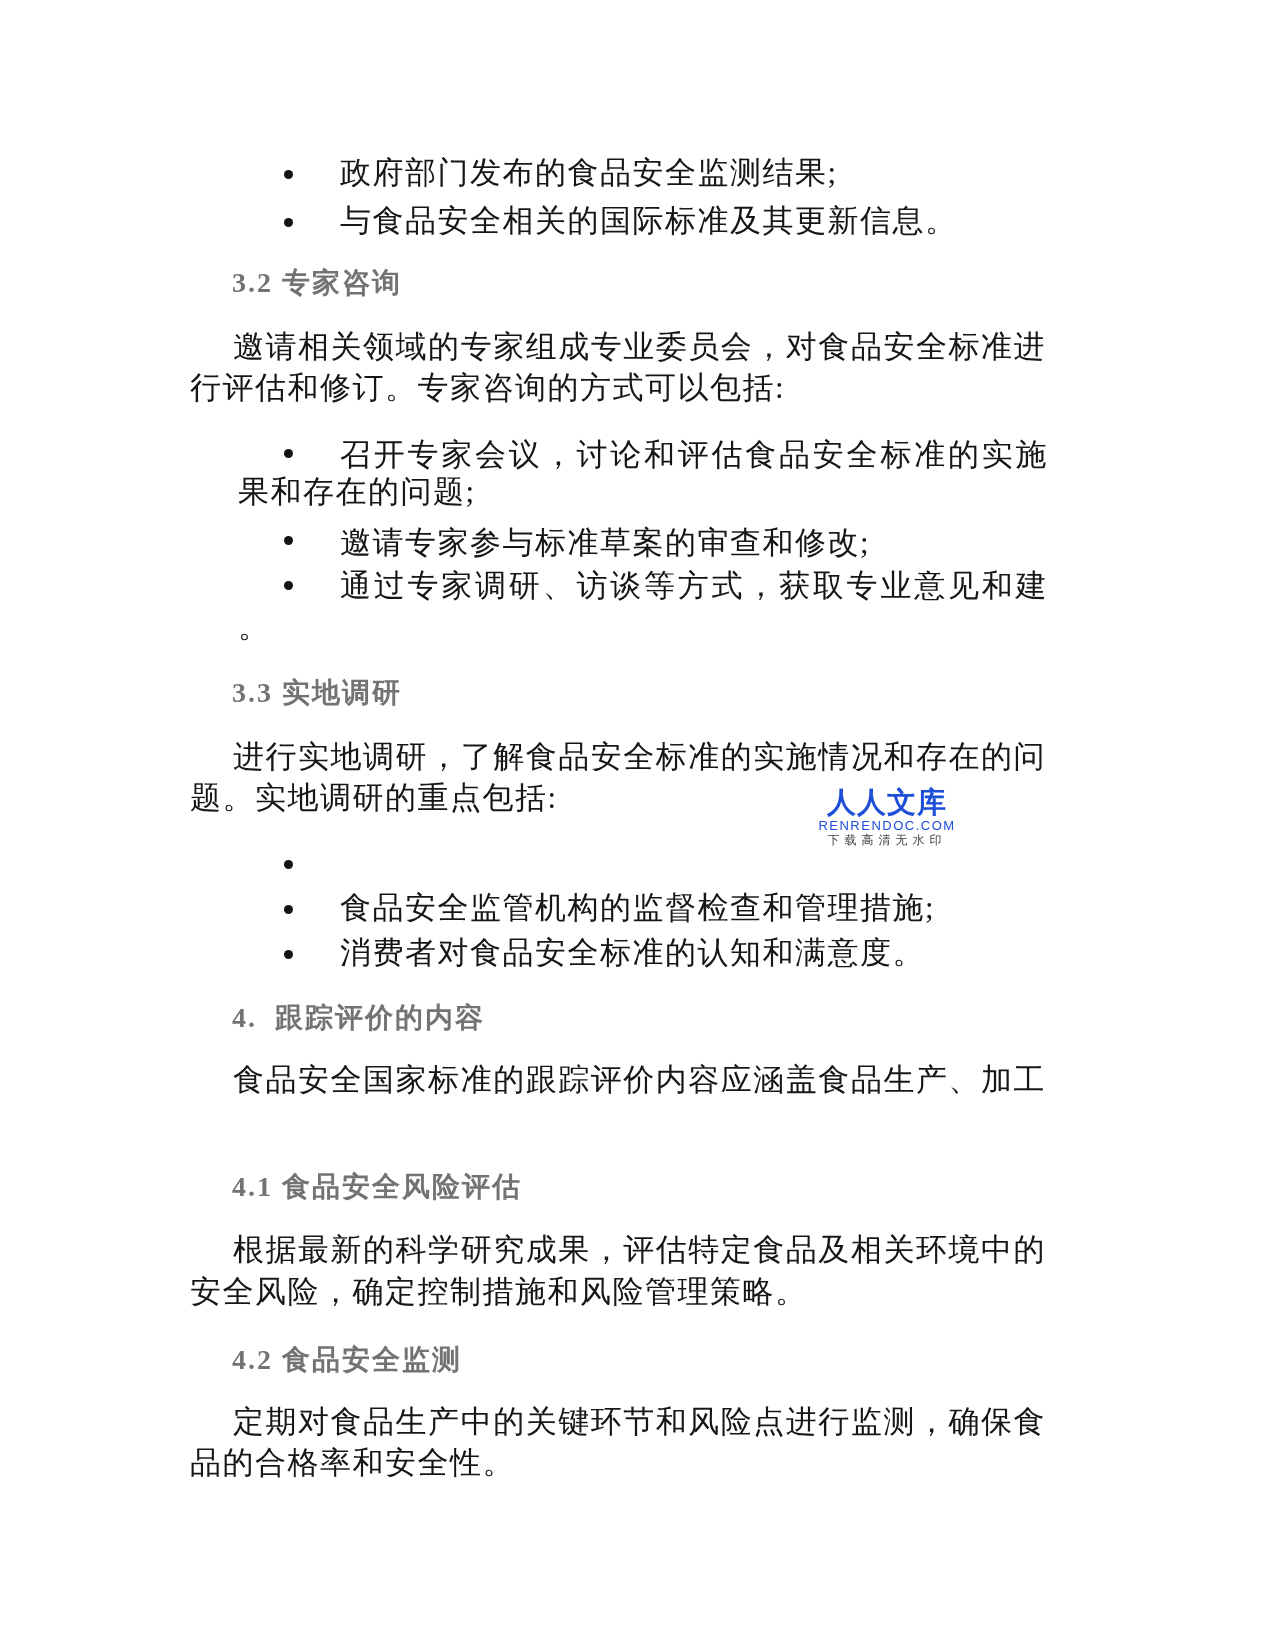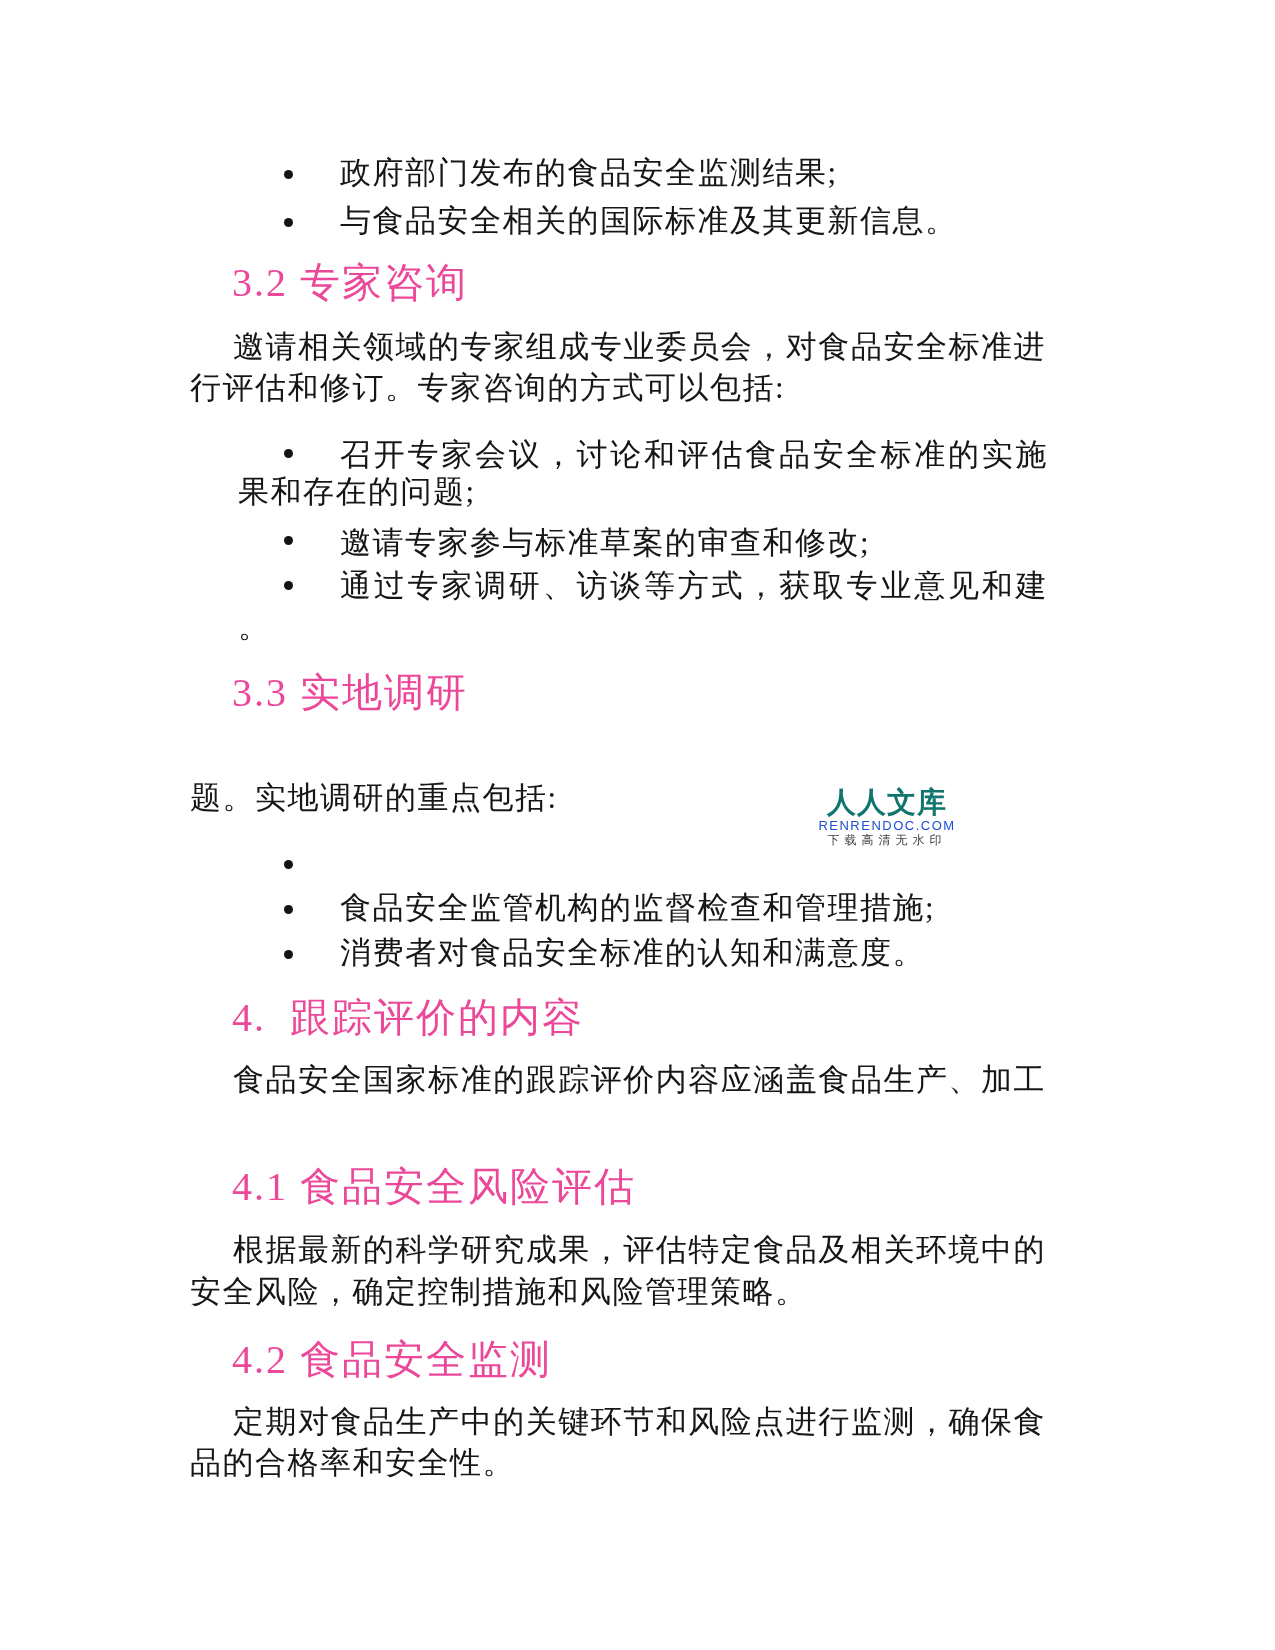--- a/index.html
+++ b/index.html
@@ -30,38 +30,38 @@
   .pr { left:190px; }
   
   .lf { left:238px; width:810px; text-indent:102px; }
   
   .lr { left:238px;text-align:center; }
   
   .lt { left:340px; }
   
   .h {
     position:absolute; left:232px;
-    font-size:40px; font-weight:400; letter-spacing:2px;
-    line-height:41px; white-space:pre; color:#ec4899; z-index:1;
+    font-size:28px; font-weight:700; letter-spacing:2px;
+    line-height:41px; white-space:pre; color:#737373; z-index:1;
   }
   
   .dot {
     position:absolute; left:284px; width:9px; height:9px;
     border-radius:50%; background:#131313; z-index:1;
   }
   
   .wm {
     position:absolute; left:816px; top:786px; width:142px; height:70px;
     background:#ffffff; z-index:5; text-align:center;
     font-family:"Liberation Sans","DejaVu Sans",sans-serif;
   }
   .wm-brand {
     font-family:"Liberation Serif","DejaVu Serif",serif;
     font-size:29px; line-height:33px; font-weight:700;
-    color:#0f766e; letter-spacing:1px; white-space:nowrap;
+    color:#1d4ed8; letter-spacing:1px; white-space:nowrap;
   }
   .wm-domain {
     font-size:13px; line-height:14px; color:#1d4ed8;
     letter-spacing:1.5px; white-space:nowrap;
   }
   .wm-tagline {
     font-size:12px; line-height:13px; color:#404040;
     letter-spacing:5px; margin-top:1px; white-space:nowrap;
   }
 </style>
@@ -87,20 +87,21 @@
 
   <span class="dot" style="top:536px"></span>
   <div class="ln lt" style="top:522px">邀请专家参与标准草案的审查和修改;</div>
 
   <span class="dot" style="top:581px"></span>
   <div class="ln lf fill" style="top:565px">通过专家调研、访谈等方式，获取专业意见和建议</div>
   <div class="ln lr" style="top:606px">。</div>
 
   <div class="h" style="top:672px">3.3 实地调研</div>
 
+  <div class="ln pf fill" style="top:736px">进行实地调研，了解食品安全标准的实施情况和存在的问</div>
   <div class="ln pr" style="top:777px">题。实地调研的重点包括:</div>
 
   <span class="dot" style="top:860px"></span>
 
   <span class="dot" style="top:905px"></span>
   <div class="ln lt" style="top:887px">食品安全监管机构的监督检查和管理措施;</div>
 
   <span class="dot" style="top:950px"></span>
   <div class="ln lt" style="top:932px">消费者对食品安全标准的认知和满意度。</div>
 

